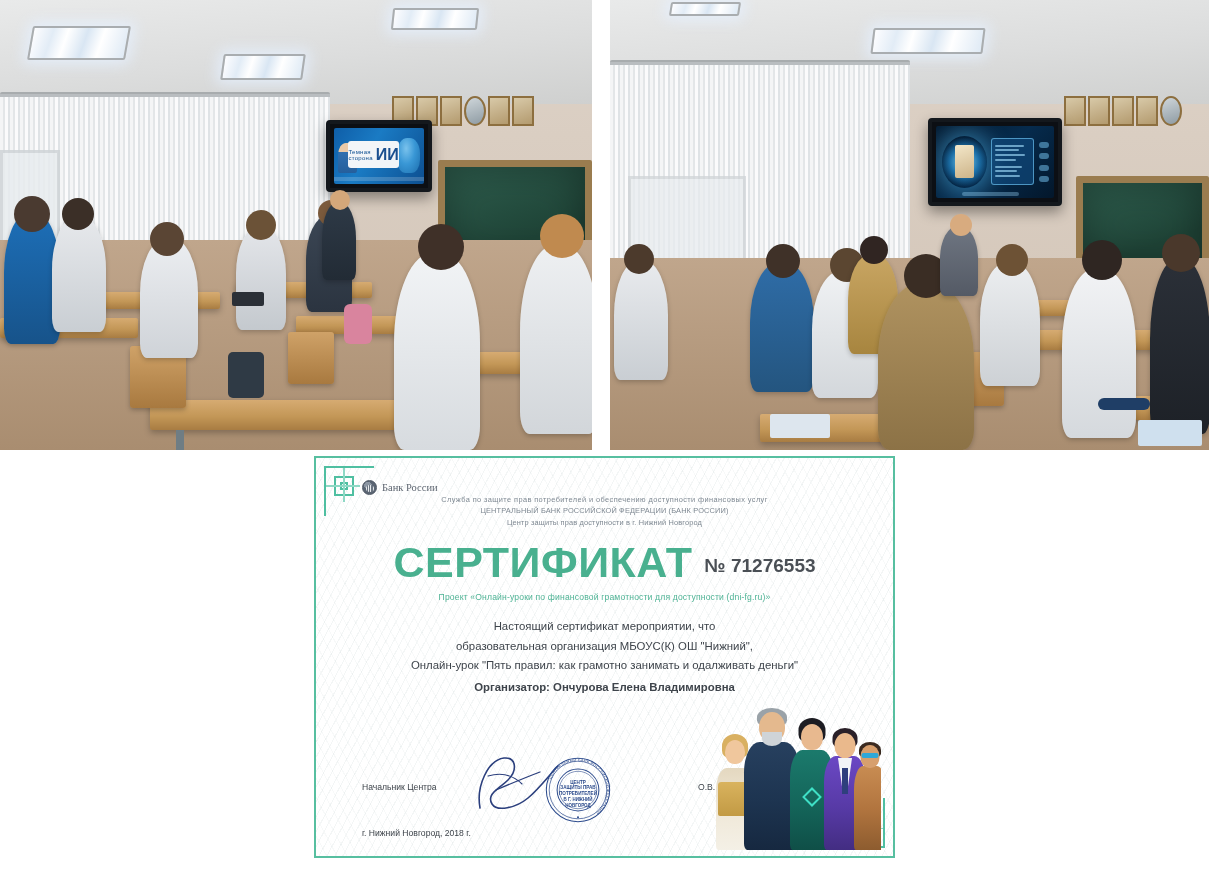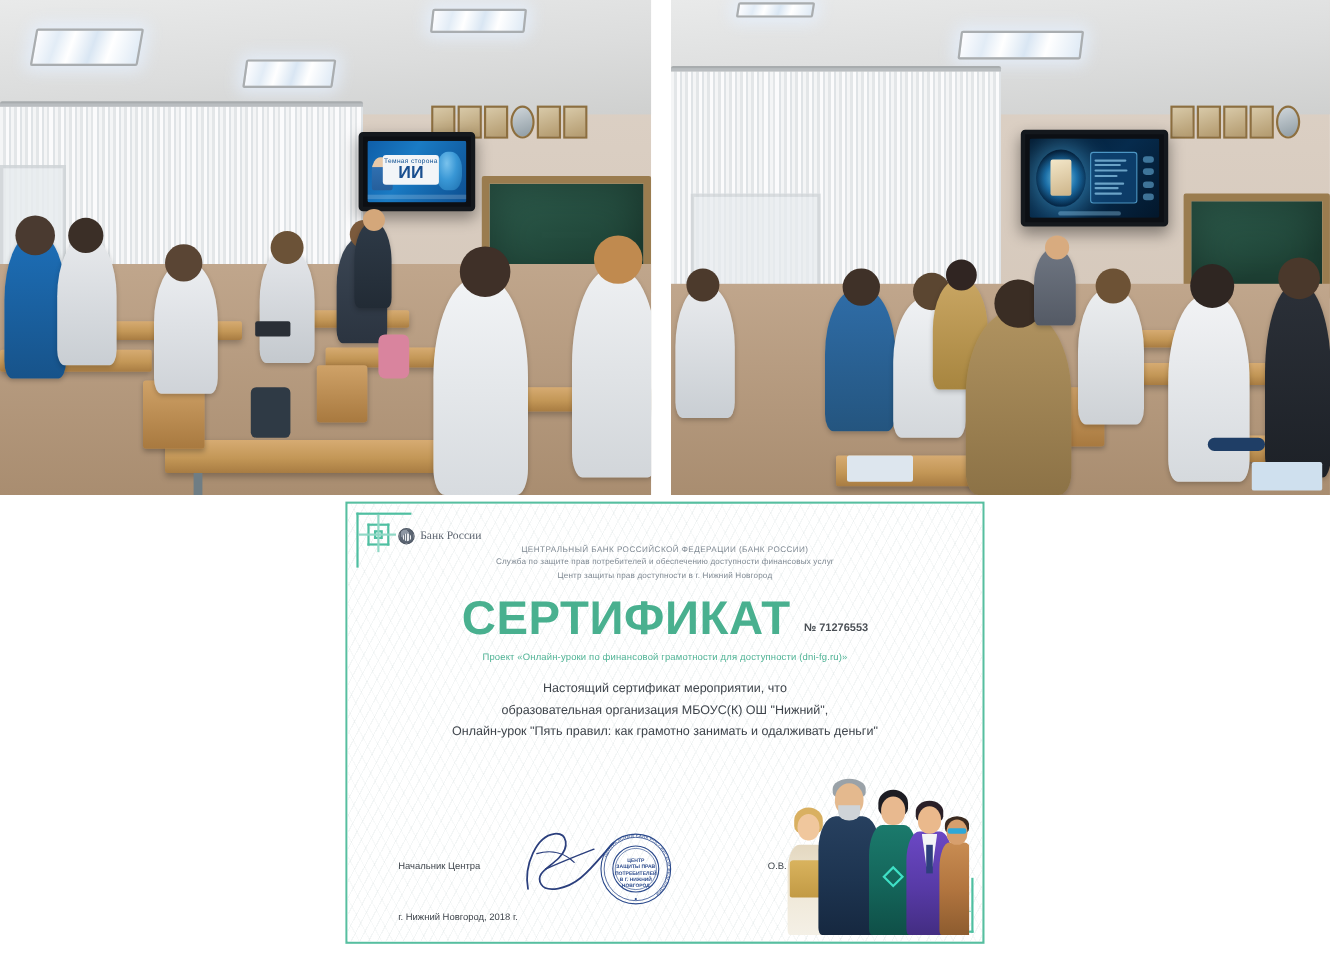--- a/index.html
+++ b/index.html
@@ -36,22 +36,22 @@
   .blackboard { position: absolute; background: linear-gradient(160deg,#2f5f4f,#1f4437 70%);
                 border: 7px solid #9a7c4f; border-radius: 2px;
                 box-shadow: inset 0 0 40px rgba(0,0,0,.35); }
   .tv { position: absolute; background: #0c0f14; border: 4px solid #14181d; border-radius: 4px;
         box-shadow: 0 6px 14px rgba(0,0,0,.4); overflow: hidden; }
   .tv-screen { position: absolute; inset: 4px; overflow: hidden; border-radius: 2px; }
 
   .slide-left { position:absolute; inset:0;
      background: linear-gradient(120deg,#0f5ea8 0%,#1a7bc4 40%,#0d4f91 100%); }
   .slide-card { position:absolute; left:16%; top:24%; width:56%; height:48%;
-     background:#f2f5f8; border-radius:3px; display:flex; flex-direction:column;
-     align-items:center; justify-content:center; }
+     background:#f2f5f8; border-radius:3px; display:flex; flex-direction:row;
+     align-items:center; justify-content:space-between; }
   .slide-card .t1 { font-size:6px; color:#0d4f91; letter-spacing:.3px; }
   .slide-card .t2 { font-size:16px; font-weight:bold; color:#1a4f8f; line-height:1; }
   .robot { position:absolute; right:4%; top:18%; width:26%; height:62%;
      background: radial-gradient(ellipse at 40% 30%, #7fc7f0 0%, #3b9ad8 45%, #1d6fae 100%);
      border-radius:44% 44% 38% 38%; opacity:.95; }
   .presenter { position:absolute; left:4%; top:26%; width:22%; height:54%;
      background: linear-gradient(180deg,#e8c9a8 0%, #e8c9a8 30%, #2f6fb0 31%, #255f9c 100%);
      border-radius:40% 40% 10% 10%; }
   .slide-strip { position:absolute; left:0; bottom:5%; width:100%; height:7%;
      background: rgba(255,255,255,.18); }
@@ -122,21 +122,21 @@
   #bank-logo .bank-name { font-family: "Liberation Serif", serif; font-size: 10.5px; color: #5d6570; }
 
   .org-lines { margin-top: 18px; color: #7e8892; line-height: 1.55; }
   .org-lines div { font-size: 7.4px; letter-spacing: .15px; }
   .org-lines div:first-child { letter-spacing: .4px; }
 
   .title-row { display: flex; align-items: flex-end; justify-content: center;
                gap: 12px; margin-top: 14px; }
   #cert-title { font-size: 43px; font-weight: bold; letter-spacing: .5px;
                 color: #49b08f; line-height: .95; }
-  #cert-number { font-size: 10px; font-weight: bold; color: #4a4f55;
+  #cert-number { font-size: 19px; font-weight: bold; color: #4a4f55;
                  padding-bottom: 6px; white-space: nowrap; }
 
   #project-line { margin-top: 9px; font-size: 8.6px; color: #4fb395; letter-spacing: .15px; }
 
   .body-lines { margin-top: 15px; color: #3e444b; line-height: 1.72; }
   .body-lines div { font-size: 11.4px; }
   .body-lines .bold { font-weight: bold; margin-top: 2px; }
 
   
   #sig-block { position: absolute; left: 0; right: 0; top: 290px; z-index: 4;
@@ -364,36 +364,37 @@
       <i style="right:2px; bottom:19px;width:34px;height:1.5px; background:#8fd8c5;"></i>
     </div>
 
     <div id="bank-logo">
       <span class="emblem"></span>
       <span class="bank-name">Банк России</span>
     </div>
 
     <div class="cert-inner">
       <div class="org-lines">
+        <div>Служба по защите прав потребителей и обеспечению доступности финансовых услуг</div>
         <div>ЦЕНТРАЛЬНЫЙ БАНК РОССИЙСКОЙ ФЕДЕРАЦИИ (БАНК РОССИИ)</div>
-        <div>Служба по защите прав потребителей и обеспечению доступности финансовых услуг</div>
         <div>Центр защиты прав доступности в г. Нижний Новгород</div>
       </div>
 
       <div class="title-row">
         <div id="cert-title">СЕРТИФИКАТ</div>
         <div id="cert-number">№ 71276553</div>
       </div>
 
       <div id="project-line">Проект «Онлайн-уроки по финансовой грамотности для доступности (dni-fg.ru)»</div>
 
       <div class="body-lines">
         <div>Настоящий сертификат мероприятии, что</div>
         <div>образовательная организация МБОУС(К) ОШ "Нижний",</div>
         <div>Онлайн-урок "Пять правил: как грамотно занимать и одалживать деньги"</div>
+        <div class="bold">Организатор: Ончурова Елена Владимировна</div>
       </div>
     </div>
 
     <div id="sig-block">
       <div id="sig-title">Начальник Центра</div>
 
       <svg id="sig-scribble" viewBox="0 0 120 66">
         <path d="M14 58 C10 36, 22 10, 38 8 C50 7, 52 20, 42 30 C33 39, 20 44, 26 54
                  C31 62, 50 58, 62 48 C74 38, 84 24, 92 16" fill="none" stroke="#2b3f7d" stroke-width="1.6" stroke-linecap="round"></path>
         <path d="M30 40 C44 34, 58 28, 74 22" fill="none" stroke="#2b3f7d" stroke-width="1.3" stroke-linecap="round"></path>

